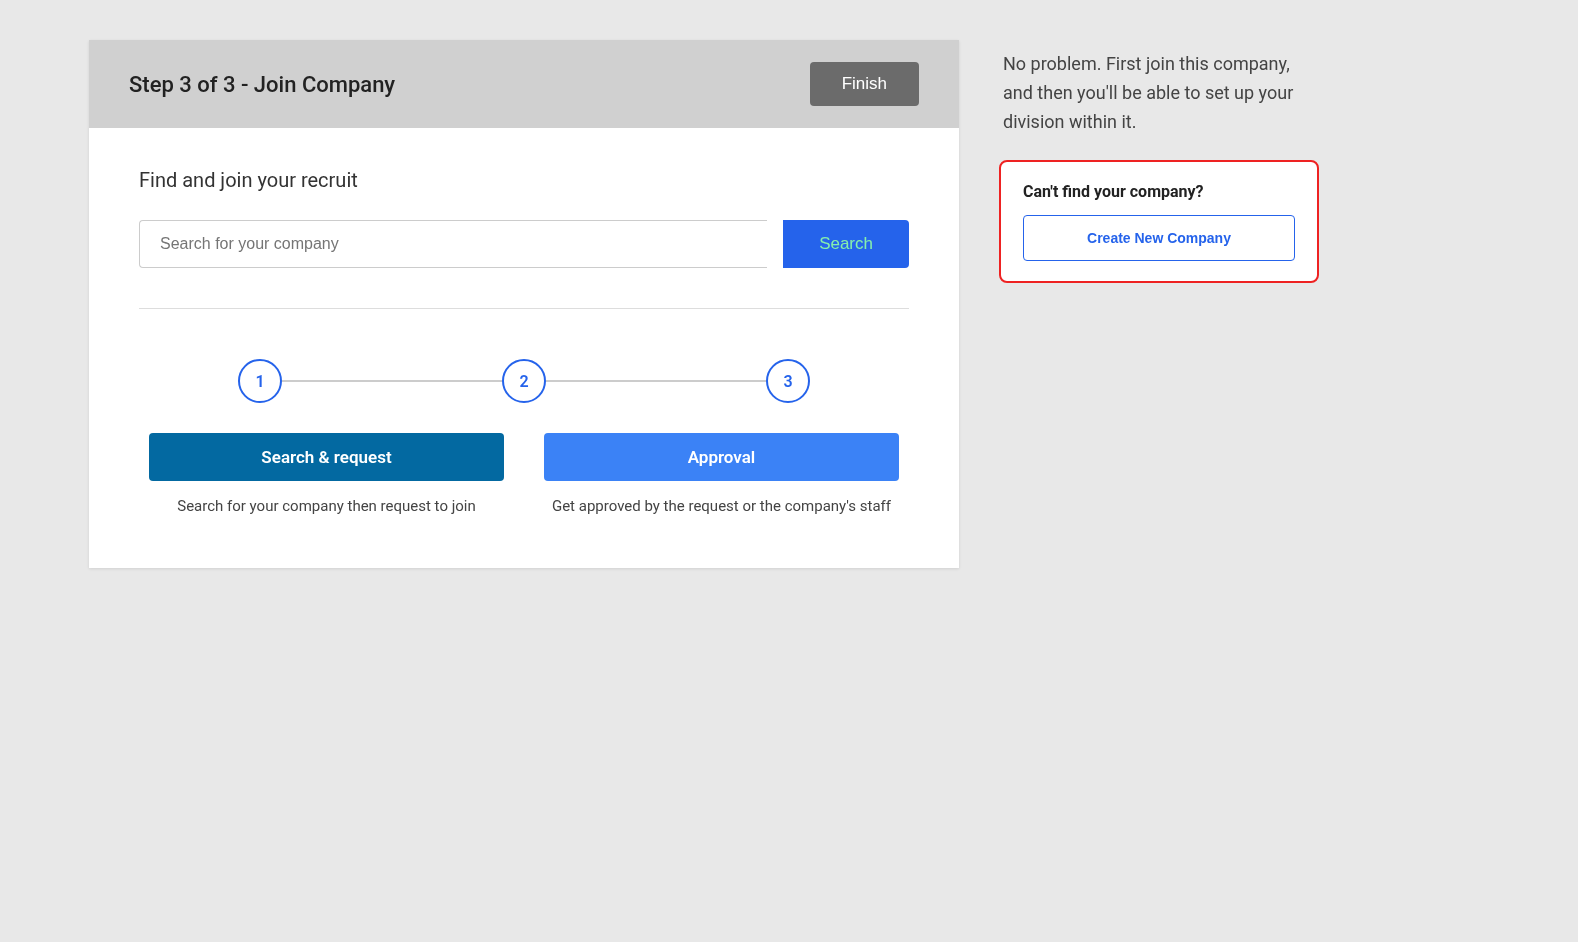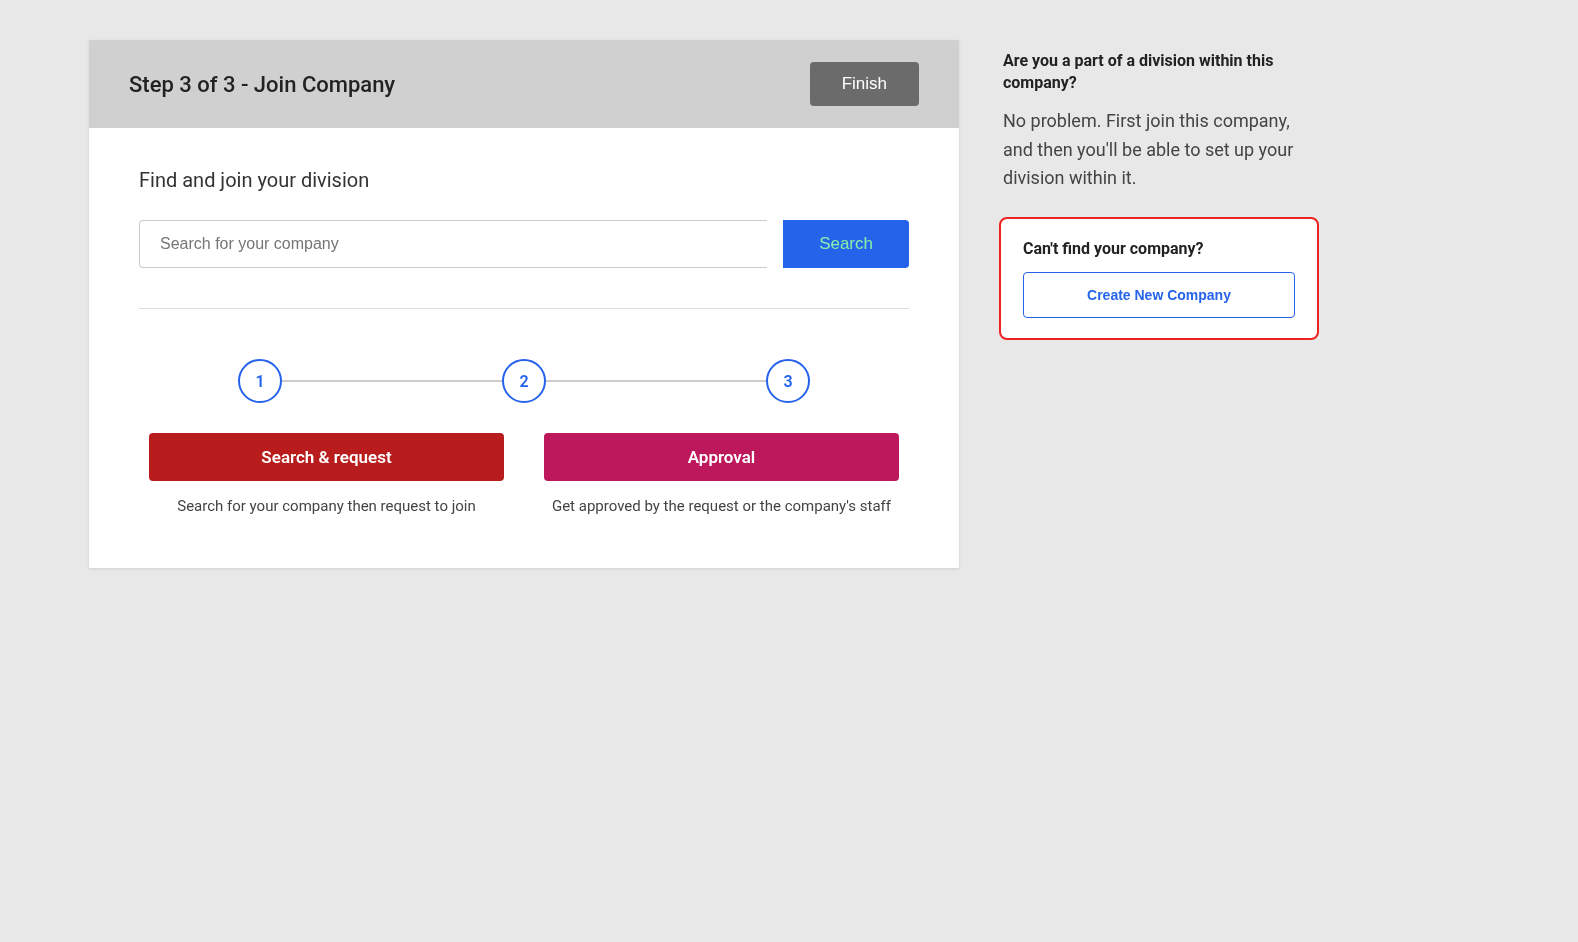--- a/index.html
+++ b/index.html
@@ -130,23 +130,23 @@
       display: block;
       width: 100%;
       text-align: center;
       padding: 14px 10px;
       font-size: 17px;
       font-weight: 600;
       color: #fff;
       border-radius: 4px;
       margin-bottom: 14px;
     }
-    .step-badge-1 { background: #b91c1c; }
+    .step-badge-1 { background: #0369a1; }
     .step-badge-2 { background: #3b82f6; }
-    .step-badge-3 { background: #be185d; }
+    .step-badge-3 { background: #3b82f6; }
     .step-desc {
       font-size: 15px;
       color: #444;
       text-align: center;
       line-height: 1.5;
     }
     .step-item-gap {
       flex: 0 0 20px;
     }
     
@@ -209,21 +209,21 @@
 <div class="page-wrapper">
 
   <div class="main-card">
 
     <div class="card-header">
       <span class="card-header-title">Step 3 of 3 - Join Company</span>
       <button class="finish-button">Finish</button>
     </div>
 
     <div class="card-body">
-      <div class="find-company-title">Find and join your division</div>
+      <div class="find-company-title">Find and join your recruit</div>
 
       <div class="search-row">
         <input class="search-input" type="text" placeholder="Search for your company" style="">
         <button class="search-button">Search</button>
       </div>
 
       <hr class="divider">
 
       <div class="steps-container">
 
@@ -252,21 +252,20 @@
             <span class="step-badge step-badge-3">Approval</span>
             <span class="step-desc">Get approved by the request or the company's staff</span>
           </div>
         </div>
       </div>
     </div>
   </div>
 
   <div class="right-sidebar">
     <div class="division-info">
-      <div class="division-title">Are you a part of a division within this company?</div>
       <div class="division-desc">No problem. First join this company, and then you'll be able to set up your division within it.</div>
     </div>
 
     <div class="cant-find-box">
       <div class="cant-find-title">Can't find your company?</div>
       <button class="create-company-button">Create New Company</button>
     </div>
   </div>
 </div>
 

